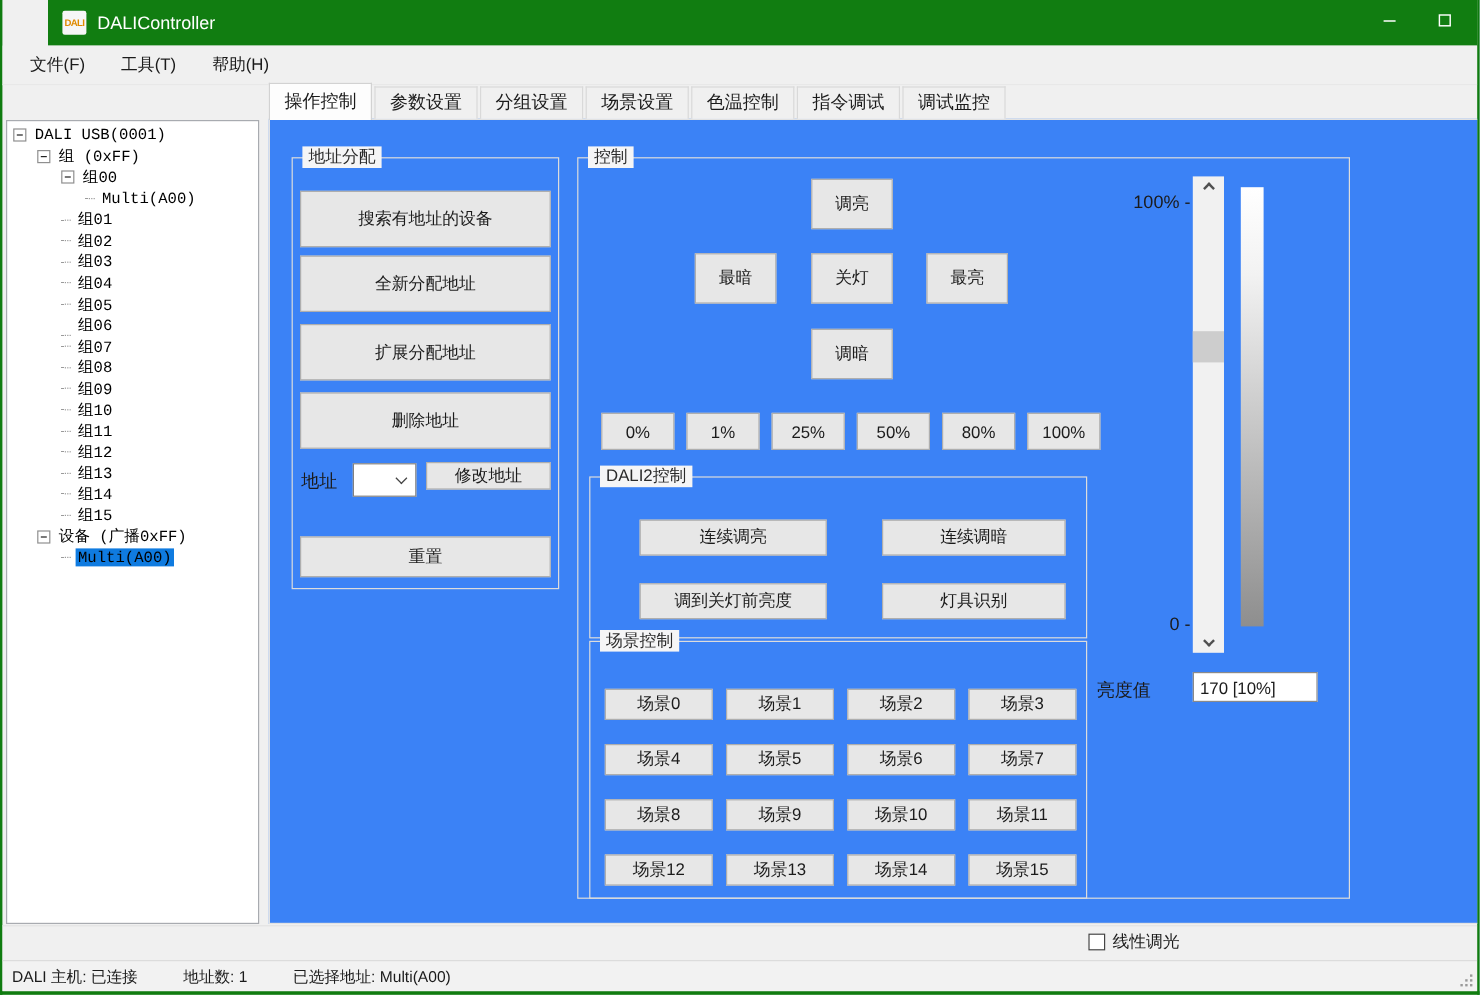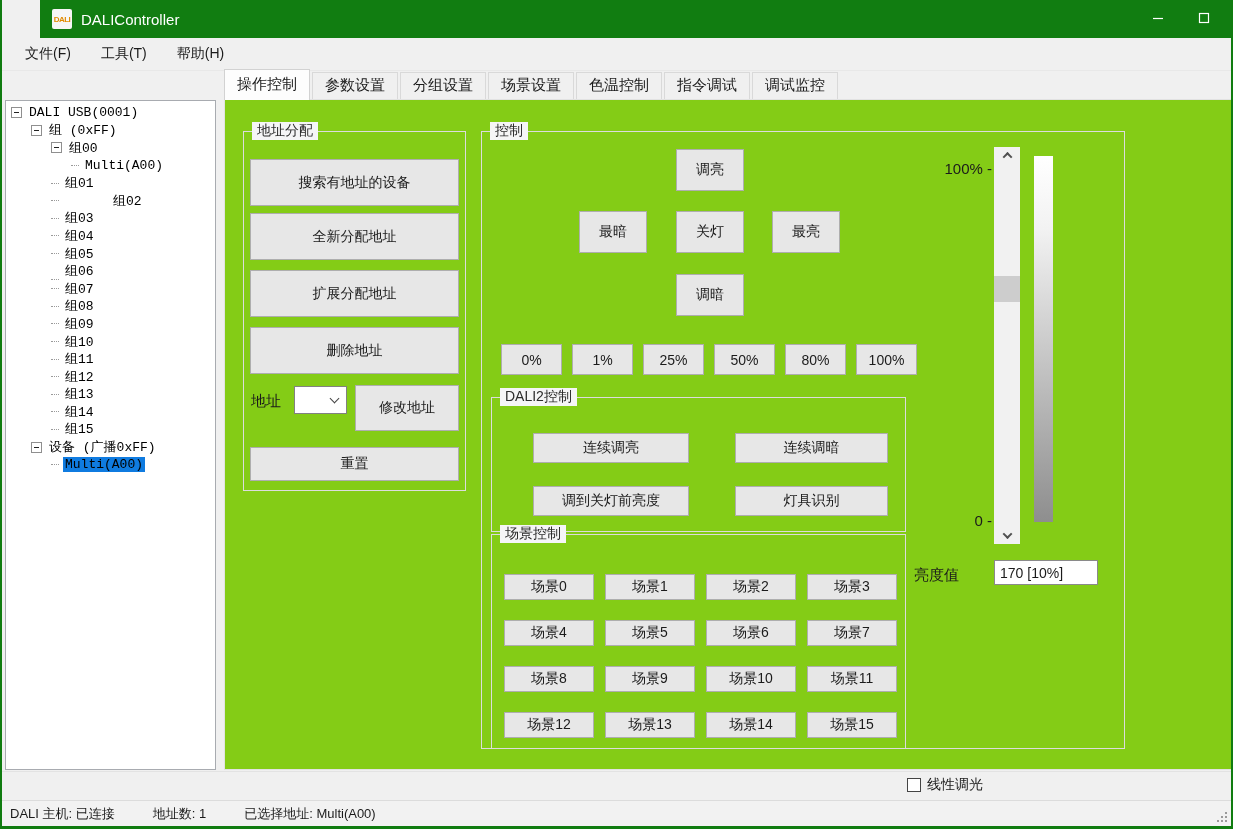--- a/index.html
+++ b/index.html
@@ -24,34 +24,34 @@
   .tree-row { height:17.6px; display:flex; align-items:center; font-family:"Liberation Mono","DejaVu Sans Mono",monospace; font-size:13px; color:#000; white-space:nowrap; }
   .expbox { width:11px; height:11px; border:1px solid #8f8f8f; background:#fff; position:relative; flex:none; margin-right:5px; }
   .expbox .minus { position:absolute; left:2px; top:4px; width:5px; height:1px; background:#222; }
   .dash { width:8px; height:1px; border-top:1px dotted #9a9a9a; flex:none; margin-right:4px; }
   .tree-label { padding:0 2px; }
   .tree-label.sel { background:#0f7be0; color:#000; }
   
   #tabstrip { position:absolute; left:222px; top:72px; height:27px; display:flex; align-items:flex-end; z-index:3; }
   .tab { font-size:15px; color:#1b1b1b; background:#f0f0f0; border:1px solid #d9d9d9; border-bottom:none; padding:3px 12px 4px 12px; margin-right:2px; }
   .tab.active { background:#fdfdfd; padding-top:5px; padding-bottom:6px; margin-bottom:-1px; border-color:#d2d2d2; }
-  #tabpage { position:absolute; left:222px; top:99px; width:1009px; height:671px; background:#84cc16; border:1px solid #e2e2e2;text-decoration:underline; }
+  #tabpage { position:absolute; left:222px; top:99px; width:1009px; height:671px; background:#3b82f6; border:1px solid #e2e2e2;text-decoration:underline; }
   
   .groupbox { position:absolute; border:1px solid #dcdcdc; }
   .group-title { position:absolute; top:-10px; left:8px; background:#f5f5f6; padding:0 5px; font-size:14px; color:#2b2b2b; }
   
   .btn { position:absolute; background:#e7e7e7; border:1px solid #aeaeae; color:#1b1b1b; font-size:14px;
          display:flex; align-items:center; justify-content:center; font-family:inherit; }
   
   #address-group { left:18px; top:31px; width:223px; height:360px; }
   .addr-btn { left:6px; width:209px; height:47px; }
   #addr-row-label { position:absolute; left:7px; top:260px; font-size:15px; color:#1b1b1b; }
   #addr-combo { position:absolute; left:50px; top:254px; width:53px; height:28px; background:#fff; border:1px solid #818181; display:flex; align-items:center; justify-content:flex-end; }
   .chev { width:7px; height:7px; border-right:1.5px solid #444; border-bottom:1.5px solid #444; transform:rotate(45deg); margin:-3px 8px 0 0; }
-  #modify-btn { left:111px; top:253px; width:104px; height:46px; }
+  #modify-btn { left:111px; top:253px; width:104px; height:23px; }
   #reset-btn { left:6px; top:315px; width:209px; height:34px; }
   
   #control-group { left:256px; top:31px; width:644px; height:618px; }
   
   #dali2-group { position:absolute; left:9px; top:265px; width:415px; height:135px; border:1px solid #dcdcdc; }
   #dali2-grid { position:absolute; left:41px; top:35px; display:grid; grid-template-columns:156px 153px; column-gap:46px; row-gap:23px; }
   .dali2-btn { position:static; height:30px; }
   #scene-group { position:absolute; left:9px; top:402px; width:415px; height:215px; border:1px solid #dcdcdc; }
   #scene-grid { position:absolute; left:12px; top:39px; display:grid; grid-template-columns:repeat(4,90px); column-gap:11px; row-gap:20px; }
   .scene-btn { position:static; height:26px; }
@@ -134,21 +134,21 @@
         <span class="tree-label">组00</span>
       </div>
       <div class="tree-row" style="padding-left: 65px;">
         <span class="dash"></span>
         <span class="tree-label">Multi(A00)</span>
       </div>
       <div class="tree-row" style="padding-left: 45px;">
         <span class="dash"></span>
         <span class="tree-label">组01</span>
       </div>
-      <div class="tree-row" style="padding-left: 45px; gap: 48px;">
+      <div class="tree-row" style="padding-left: 45px;">
         <span class="dash"></span>
         <span class="tree-label">组02</span>
       </div>
       <div class="tree-row" style="padding-left: 45px;">
         <span class="dash"></span>
         <span class="tree-label">组03</span>
       </div>
       <div class="tree-row" style="padding-left: 45px;">
         <span class="dash"></span>
         <span class="tree-label">组04</span>

